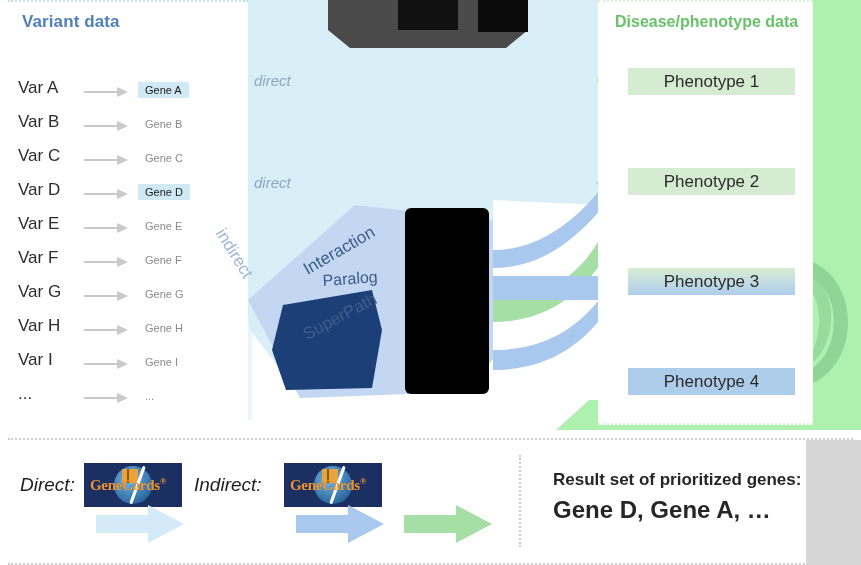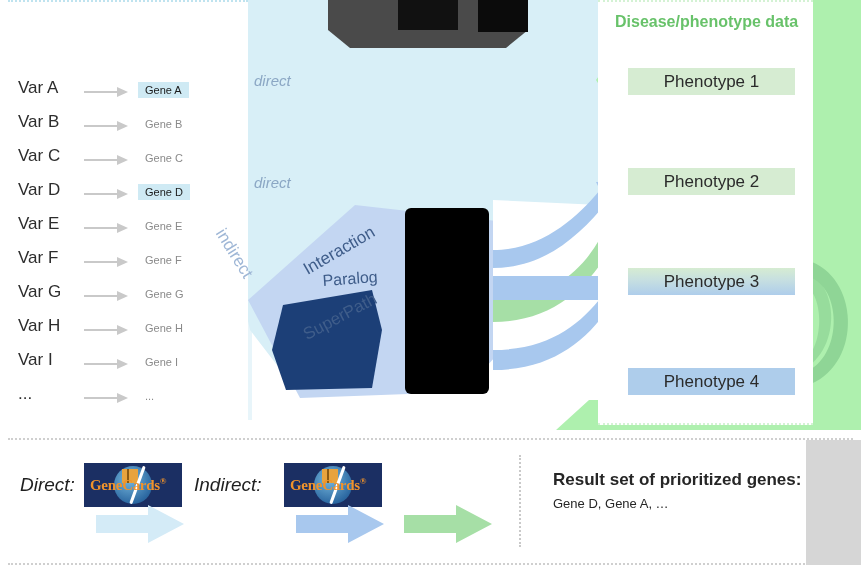--- a/index.html
+++ b/index.html
@@ -55,21 +55,21 @@
             background:radial-gradient(circle at 40% 35%,#7fc4e8,#2f6fa8 70%,#1b4b80);opacity:.92;z-index:1;}
   .gc-book{position:absolute;left:38px;top:6px;width:16px;height:14px;background:#e8a33d;z-index:2;}
   .gc-book:after{content:"";position:absolute;left:5px;top:0;width:2px;height:14px;background:#8c5a12;}
   .gc-slash{position:absolute;left:52px;top:2px;width:3px;height:40px;background:#ffffff;
             transform:rotate(20deg);z-index:3;border-radius:2px;}
   .mc-text{position:absolute;left:7px;top:8px;font-family:"Liberation Serif",serif;font-size:19px;color:#f2d23c;}
   .mc-sub{position:absolute;left:7px;top:29px;font-size:7px;color:#cfe0b5;letter-spacing:.1px;}
   .legarrow{position:absolute;width:92px;height:40px;}
   #divider{position:absolute;left:519px;top:455px;width:0;height:92px;border-left:2px dotted #c9c9c9;}
   #result-title{position:absolute;left:553px;top:470px;font-size:17px;font-weight:bold;color:#262626;white-space:nowrap;}
-  #result-genes{position:absolute;left:553px;top:496px;font-size:13px;font-weight:normal;color:#262626;white-space:nowrap;}
+  #result-genes{position:absolute;left:553px;top:496px;font-size:24px;font-weight:bold;color:#262626;white-space:nowrap;}
 
   
   .redact{position:absolute;}
 </style>
 </head>
 <body>
 
 <div id="stage">
 
   <svg id="green-band" width="861" height="430">
@@ -112,20 +112,21 @@
     <path d="M493 350 C548 350 580 325 602 296 L596 289 L628 286 L615 316 L609 308
              C584 343 550 370 493 370 Z" fill="#a8c8ee"></path>
 
     <path d="M800 268 C842 280 842 355 798 372 L798 392 L762 372 L798 352 L798 366
              C826 352 826 290 800 282 Z" fill="#8fd596" opacity="0.75"></path>
     <path d="M812 262 C861 282 861 368 806 386 L806 404 L770 381 L806 358 L806 372
              C842 356 842 292 812 278 Z" fill="#8fd596"></path>
   </svg>
 
   <div id="variant-panel" class="panel"></div>
+  <div id="variant-title">Variant data</div>
   <div id="variant-rows">
       <div class="vrow" style="top: 64px;">
         <span class="vname">Var A</span>
         <span class="arrow-mini">
           <svg width="46" height="12">
             <line x1="0" y1="6" x2="33" y2="6" stroke="#c9c9c9" stroke-width="2"></line>
             <path d="M33 1 L44 6 L33 11 Z" fill="#c9c9c9"></path>
           </svg>
         </span>
         <span class="gname hl">Gene A</span>

